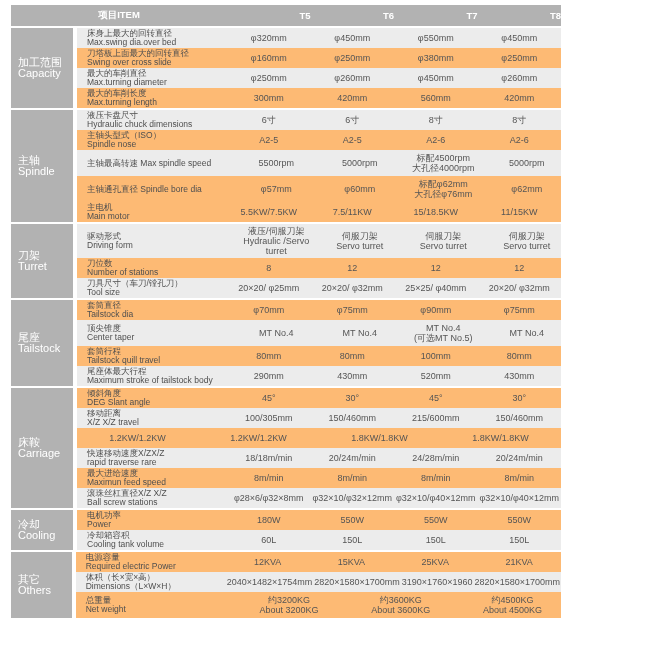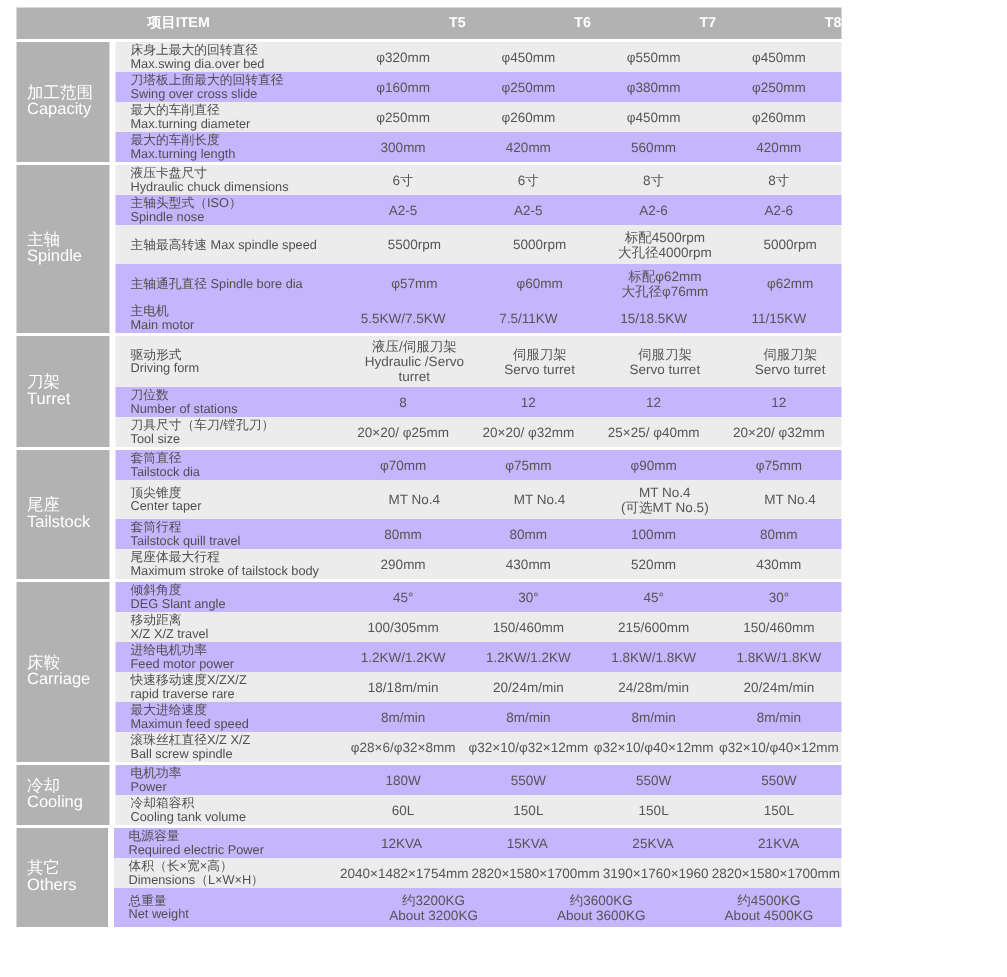--- a/index.html
+++ b/index.html
@@ -11,21 +11,21 @@
             font-size:9.5px; font-weight:bold; align-items:center; }
   .h-item { width:216px; text-align:center; }
   .h-col  { flex:1; text-align:right; }
 
   .section { display:flex; margin-top:2px; align-items:stretch; }
   .side { width:62px; background:#b2b2b2; color:#ffffff; display:flex;
           flex-direction:column; justify-content:center; padding-left:7px;
           font-size:11px; line-height:11px; }
   .rows { flex:1; margin-left:4px; display:flex; flex-direction:column; }
 
-  .row { display:flex; align-items:center; min-height:20px; background:#c4b5fd; }
+  .row { display:flex; align-items:center; min-height:20px; background:#fdba74; }
   .row.gray { background:#ececec; }
   .row.tall { min-height:26px;gap:15px; }
 
   .label { width:150px; padding:1px 2px 1px 10px; color:#4f4f4f;
            font-size:8.5px; line-height:9px; }
   .label .label-line { display:block; }
   .val { flex:1; text-align:center; font-size:9px; line-height:10px;
          color:#555555; white-space:pre-line; padding:2px 1px; }
 </style>
 </head>
@@ -276,24 +276,20 @@
               <span class="label-line">移动距离</span>
               <span class="label-line">X/Z  X/Z travel</span>
             </div>
     <div class="val">100/305mm</div>
     <div class="val">150/460mm</div>
     <div class="val">215/600mm</div>
     <div class="val">150/460mm</div>
   </div>
 
   <div class="row">
-    <div class="label">
-              <span class="label-line">进给电机功率</span>
-              <span class="label-line">Feed motor power</span>
-            </div>
     <div class="val">1.2KW/1.2KW</div>
     <div class="val">1.2KW/1.2KW</div>
     <div class="val">1.8KW/1.8KW</div>
     <div class="val">1.8KW/1.8KW</div>
   </div>
 
   <div class="row gray">
     <div class="label">
               <span class="label-line">快速移动速度X/ZX/Z</span>
               <span class="label-line">rapid traverse rare</span>
@@ -311,21 +307,21 @@
             </div>
     <div class="val">8m/min</div>
     <div class="val">8m/min</div>
     <div class="val">8m/min</div>
     <div class="val">8m/min</div>
   </div>
 
   <div class="row gray">
     <div class="label">
               <span class="label-line">滚珠丝杠直径X/Z  X/Z</span>
-              <span class="label-line">Ball screw spindle</span>
+              <span class="label-line">Ball screw stations</span>
             </div>
     <div class="val">φ28×6/φ32×8mm</div>
     <div class="val">φ32×10/φ32×12mm</div>
     <div class="val">φ32×10/φ40×12mm</div>
     <div class="val">φ32×10/φ40×12mm</div>
   </div>
 </div>
   </div>
 
   <div class="section">

